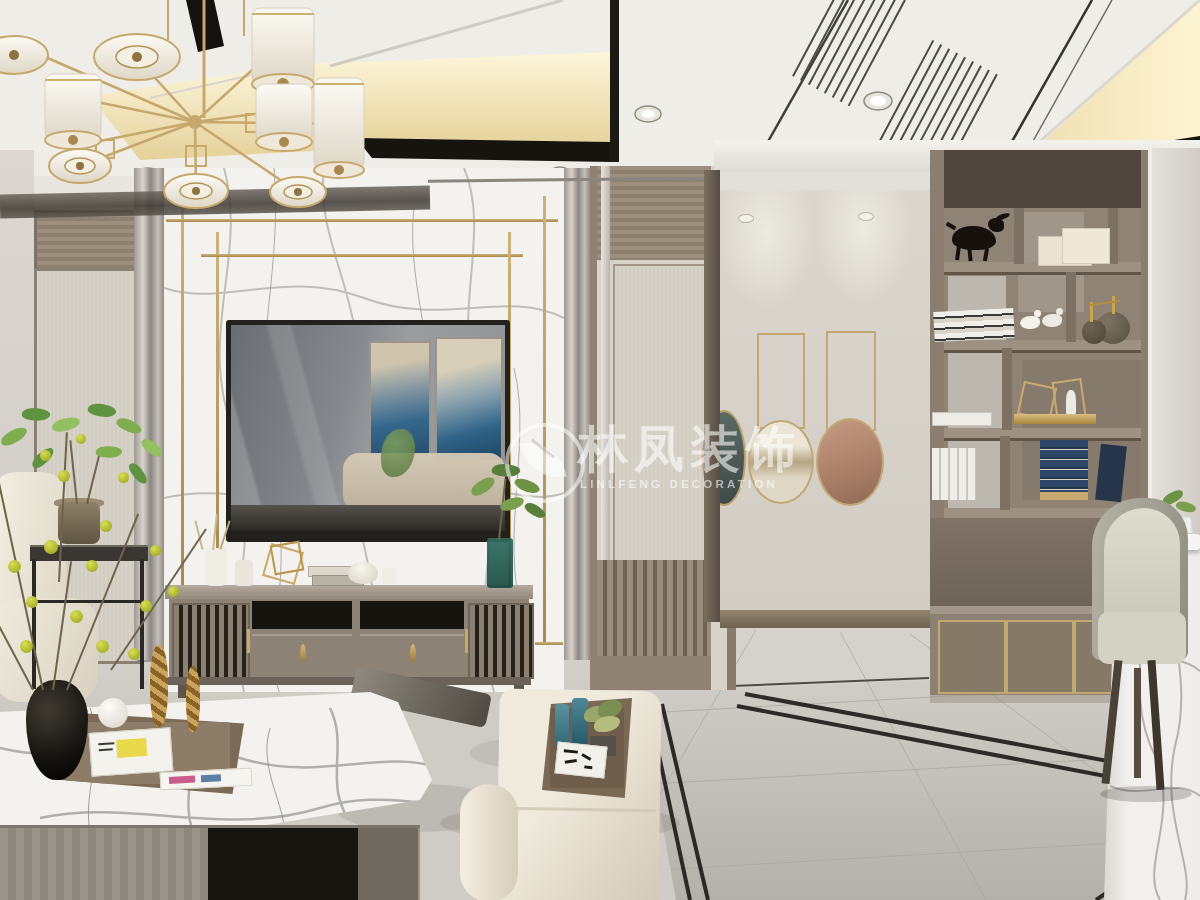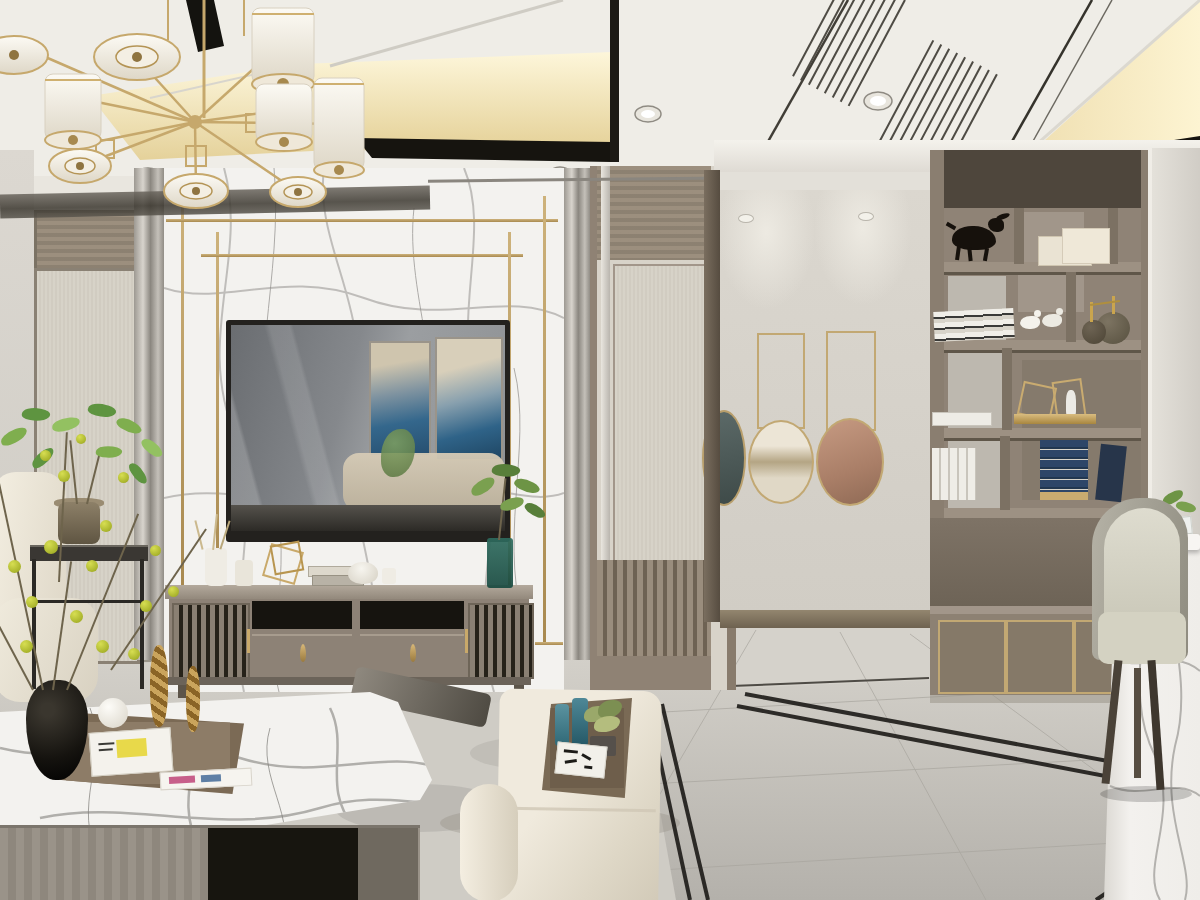--- a/index.html
+++ b/index.html
@@ -519,14 +519,22 @@
           <circle cx="196" cy="191" r="4" fill="#8f7440"></circle>
         </g>
       <g>
           <ellipse cx="298" cy="192" rx="28" ry="15" fill="url(#shadeV)" stroke="#c6a86c" stroke-width="2"></ellipse>
           <ellipse cx="298" cy="192" rx="14" ry="7" fill="#f4efe3" stroke="#b49455" stroke-width="1.5"></ellipse>
           <circle cx="298" cy="192" r="4" fill="#8f7440"></circle>
         </g>
     </g>
   </svg>
 
+  <div class="s" style="left:490px;top:408px;width:340px;height:104px;z-index:60">
+    <div class="s" style="left:15px;top:15px;width:72px;height:72px;border:4px solid rgba(255,255,255,.55);border-radius:50%">
+      <div class="s" style="left:14px;top:12px;width:40px;height:42px;background:rgba(255,255,255,.5);border-radius:0 100% 0 100%;transform:rotate(-12deg)"></div>
+      <div class="s" style="left:20px;top:20px;width:28px;height:3px;background:rgba(120,120,120,.25);transform:rotate(38deg)"></div>
+    </div>
+    <div class="s wm" style="left:88px;top:8px;width:250px;font-family:'DejaVu Sans',sans-serif;font-weight:700;font-size:50px;letter-spacing:6px;white-space:nowrap">林凤装饰</div>
+    <div class="s wm" style="left:90px;top:70px;width:250px;font-family:'Liberation Sans',sans-serif;font-weight:700;font-size:11.5px;letter-spacing:3.2px;white-space:nowrap">LINLFENG DECORATION</div>
+  </div>
 
 </div>
 
 </body></html>

